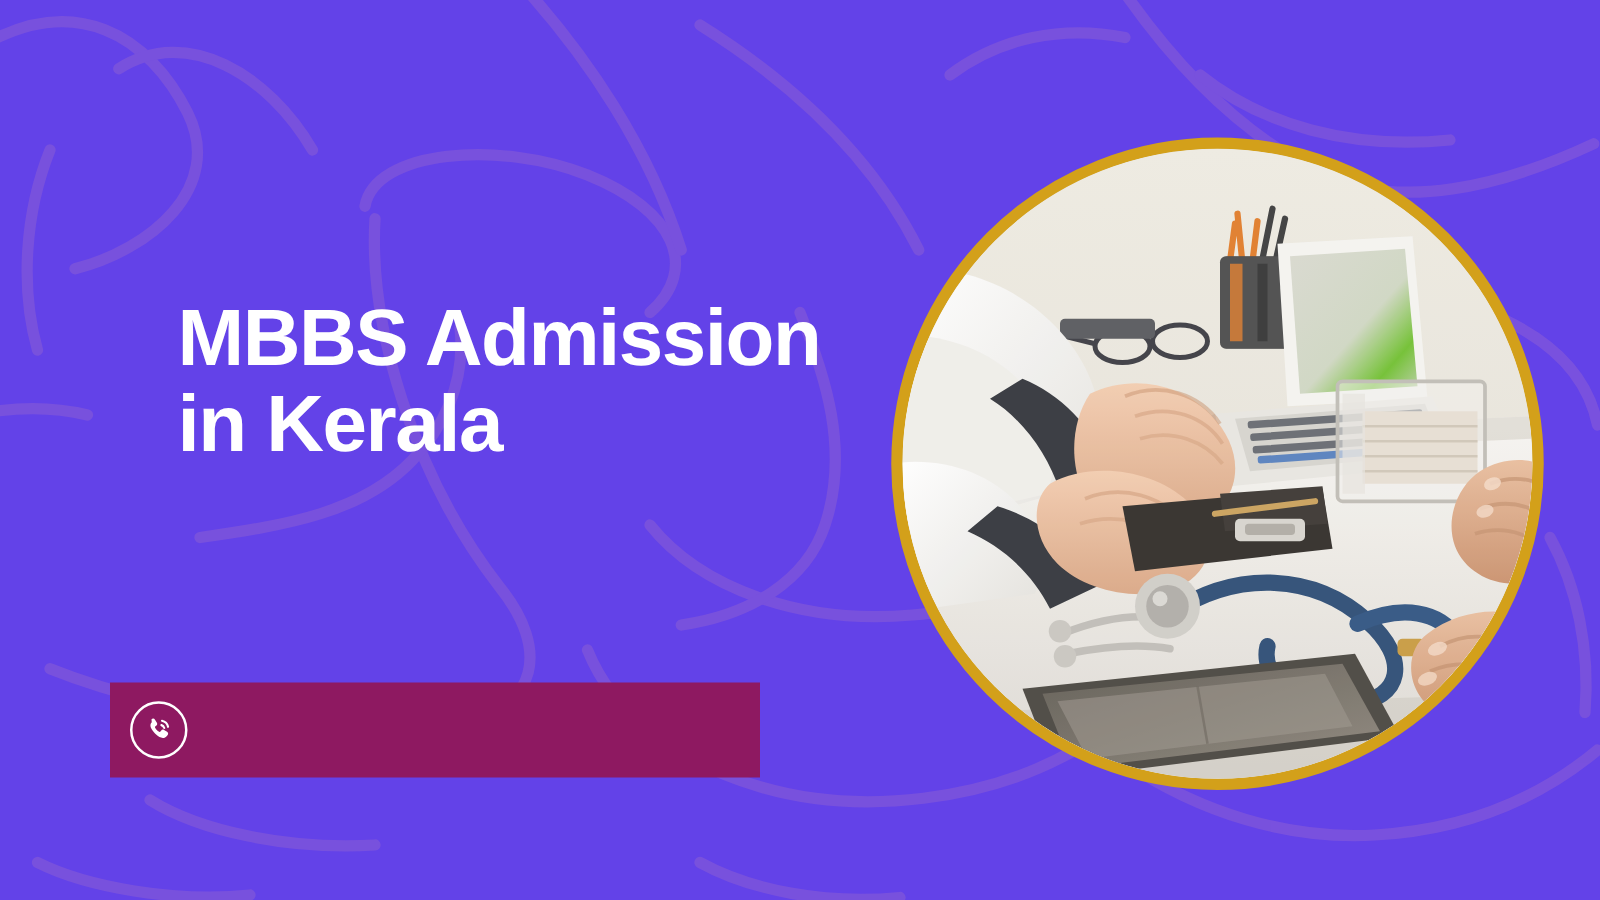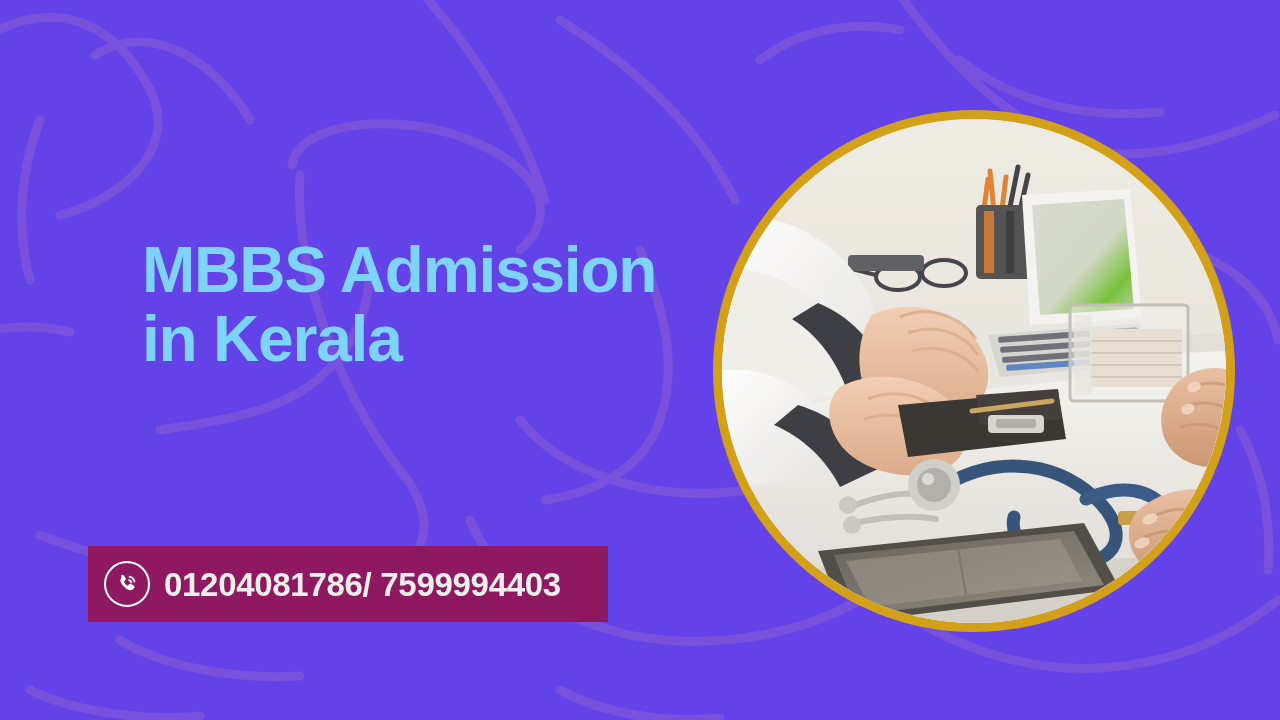--- a/index.html
+++ b/index.html
@@ -55,21 +55,21 @@
     line-height: 1;
     white-space: nowrap;
   }
 
   .headline {
     position: absolute;
     left: 142px;
     top: 236px;
     width: 520px;
     margin: 0;
-    color: #7dd3fc;
+    color: #ffffff;
     font-size: 64px;
     font-weight: 700;
     line-height: 1.08;
     letter-spacing: -1.2px;
   }
 
   .phone-badge {
     position: absolute;
     left: 88px;
     top: 546px;
@@ -161,21 +161,20 @@
     <h1 class="headline">MBBS Admission in Kerala</h1>
 
     <div class="phone-badge">
       <span class="phone-icon-wrap">
         <svg width="26" height="26" viewBox="0 0 26 26" aria-hidden="true">
           <path d="M7.2 4.4c0.9-0.9 2.2-0.7 2.8 0.3l1.5 2.4c0.45 0.75 0.3 1.7-0.35 2.25l-1 0.85c-0.25 0.2-0.3 0.55-0.15 0.85 0.65 1.35 1.9 2.65 3.3 3.4 0.3 0.15 0.65 0.1 0.85-0.15l0.85-1c0.55-0.65 1.5-0.8 2.25-0.35l2.4 1.45c1 0.6 1.2 1.95 0.35 2.8l-1.1 1.1c-1.05 1.05-2.65 1.35-4.05 0.75-3.3-1.4-6.8-4.85-8.2-8.15-0.6-1.4-0.3-3 0.75-4.05z" fill="#FFFFFF"></path>
           <path d="M15.6 5.6c2.4 0.55 4.3 2.45 4.85 4.85" fill="none" stroke="#FFFFFF" stroke-width="1.7" stroke-linecap="round"></path>
           <path d="M15.1 9.1c1.1 0.35 1.95 1.2 2.3 2.3" fill="none" stroke="#FFFFFF" stroke-width="1.7" stroke-linecap="round"></path>
         </svg>
       </span>
-      <span class="phone-badge-label">01204081786/ 7599994403</span>
     </div>
 
   </div>
 
   <div class="photo-circle">
     <div class="photo-inner">
       <svg width="504" height="504" viewBox="0 0 504 504" aria-hidden="true">
         <defs>
           <linearGradient id="wallG" x1="0" y1="0" x2="0" y2="1">
             <stop offset="0%" stop-color="#EDEAE1"></stop>

